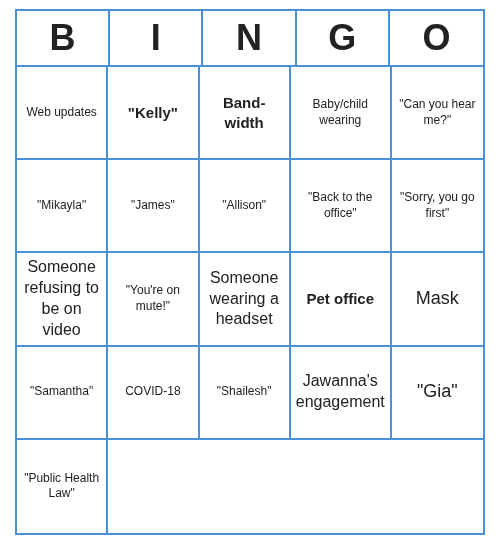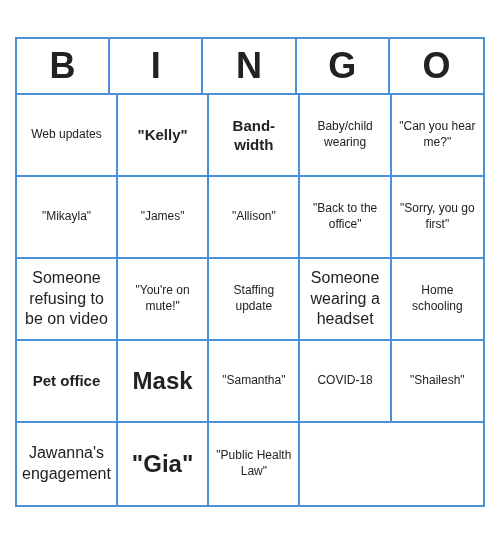--- a/index.html
+++ b/index.html
@@ -54,22 +54,22 @@
     .bingo-cell:nth-child(5n) {
       border-right: none;
     }
     .bingo-cell:nth-child(n+21) {
       border-bottom: none;
     }
     .bingo-cell span {
       display: block;
     }
     .text-lg {
-      font-size: 24px;
-      font-weight: bold;
+      font-size: 18px;
+      font-weight: normal;
       text-align: center;
     }
     .text-md {
       font-size: 15px;
       font-weight: bold;
     }
     .text-sm {
       font-size: 12px;
     }
     .text-xs {
@@ -118,27 +118,21 @@
       <div class="bingo-cell">
         <span class="text-sm">"Sorry, you go first"</span>
       </div>
       <div class="bingo-cell">
         <span class="text-xs">Someone refusing to be on video</span>
       </div>
       <div class="bingo-cell">
         <span class="text-sm">"You're on mute!"</span>
       </div>
       <div class="bingo-cell">
-        <span class="text-sm">Staffing update</span>
-      </div>
-      <div class="bingo-cell">
         <span class="text-xs">Someone wearing a headset</span>
-      </div>
-      <div class="bingo-cell">
-        <span class="text-sm">Home schooling</span>
       </div>
       <div class="bingo-cell">
         <span class="text-md">Pet office</span>
       </div>
       <div class="bingo-cell">
         <span class="text-lg">Mask</span>
       </div>
       <div class="bingo-cell">
         <span class="text-sm">"Samantha"</span>
       </div>

